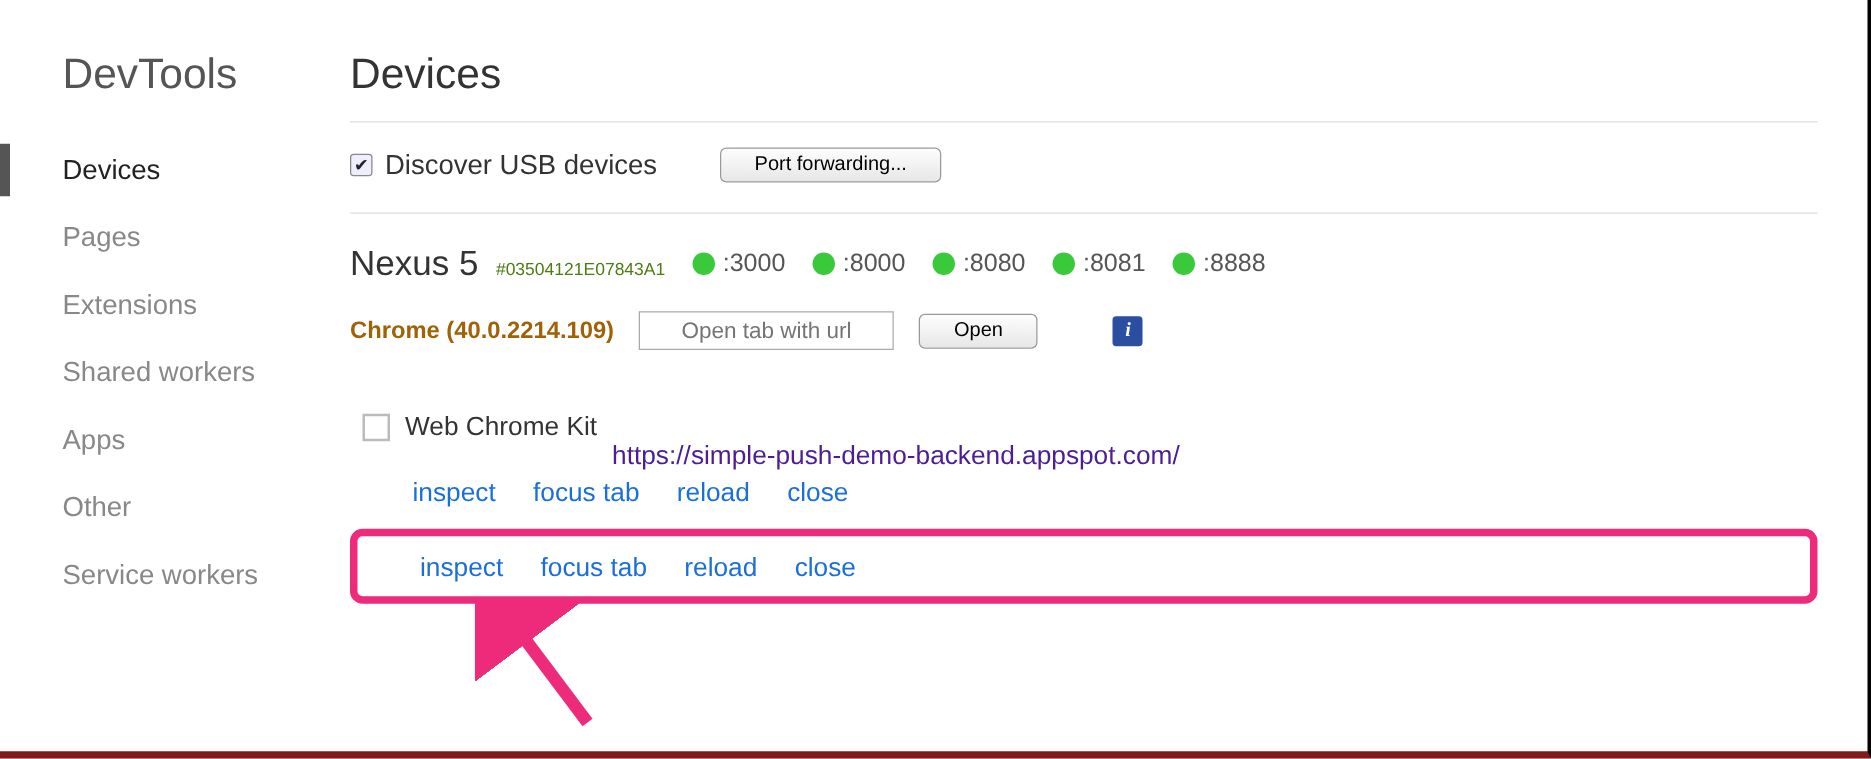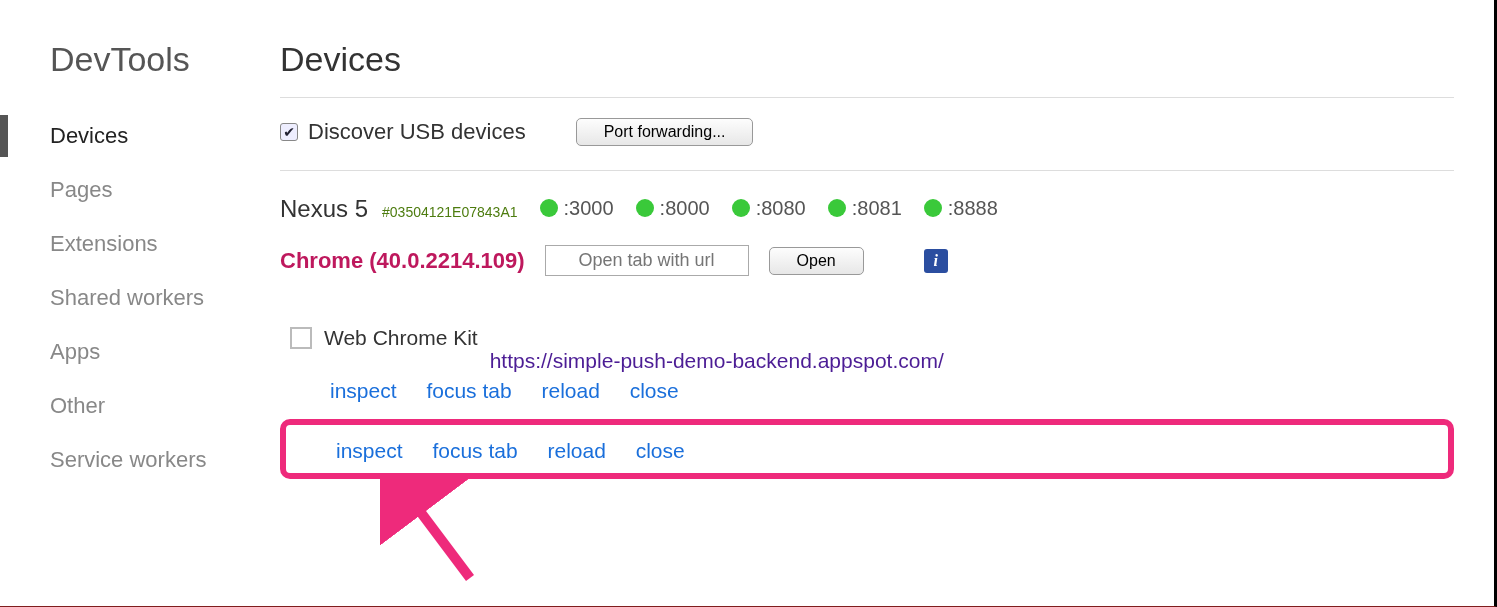--- a/index.html
+++ b/index.html
@@ -7,21 +7,21 @@
     font-family: "Helvetica Neue", Arial, sans-serif;
     background: #fff;
     color: #333;
     width: 1497px;
     height: 607px;
     position: relative;
     overflow: hidden;
   }
   .frame {
     border-right: 3px solid #000;
-    border-bottom: 1px solid #7f1d1d;
+    border-bottom: 6px solid #7f1d1d;
     width: 1497px;
     height: 607px;
     padding: 40px 0 0 0;
     display: flex;
   }
   .sidebar {
     width: 280px;
     padding-left: 50px;
   }
   .sidebar-title {
@@ -91,21 +91,21 @@
     cursor: pointer;
   }
   .device-header {
     display: flex;
     align-items: baseline;
     gap: 14px;
     margin-bottom: 22px;
     flex-wrap: wrap;
   }
   .device-name {
-    font-size: 24px;
+    font-size: 28px;
     font-weight: 400;
     color: #333;
   }
   .device-id {
     font-size: 14px;
     color: #4d7c0f;
   }
   .port {
     display: inline-flex;
     align-items: center;
@@ -121,23 +121,23 @@
     display: inline-block;
   }
   .browser-row {
     display: flex;
     align-items: center;
     gap: 20px;
     margin-bottom: 18px;
     margin-left: 0;
   }
   .browser-label {
-    font-size: 22px;
+    font-size: 19px;
     font-weight: 700;
-    color: #be185d;
+    color: #a16207;
   }
   .url-input {
     width: 204px;
     font-size: 18px;
     padding: 4px 8px;
     border: 1px solid #aaa;
     color: #888;
     text-align: center;
   }
   .info-icon {

